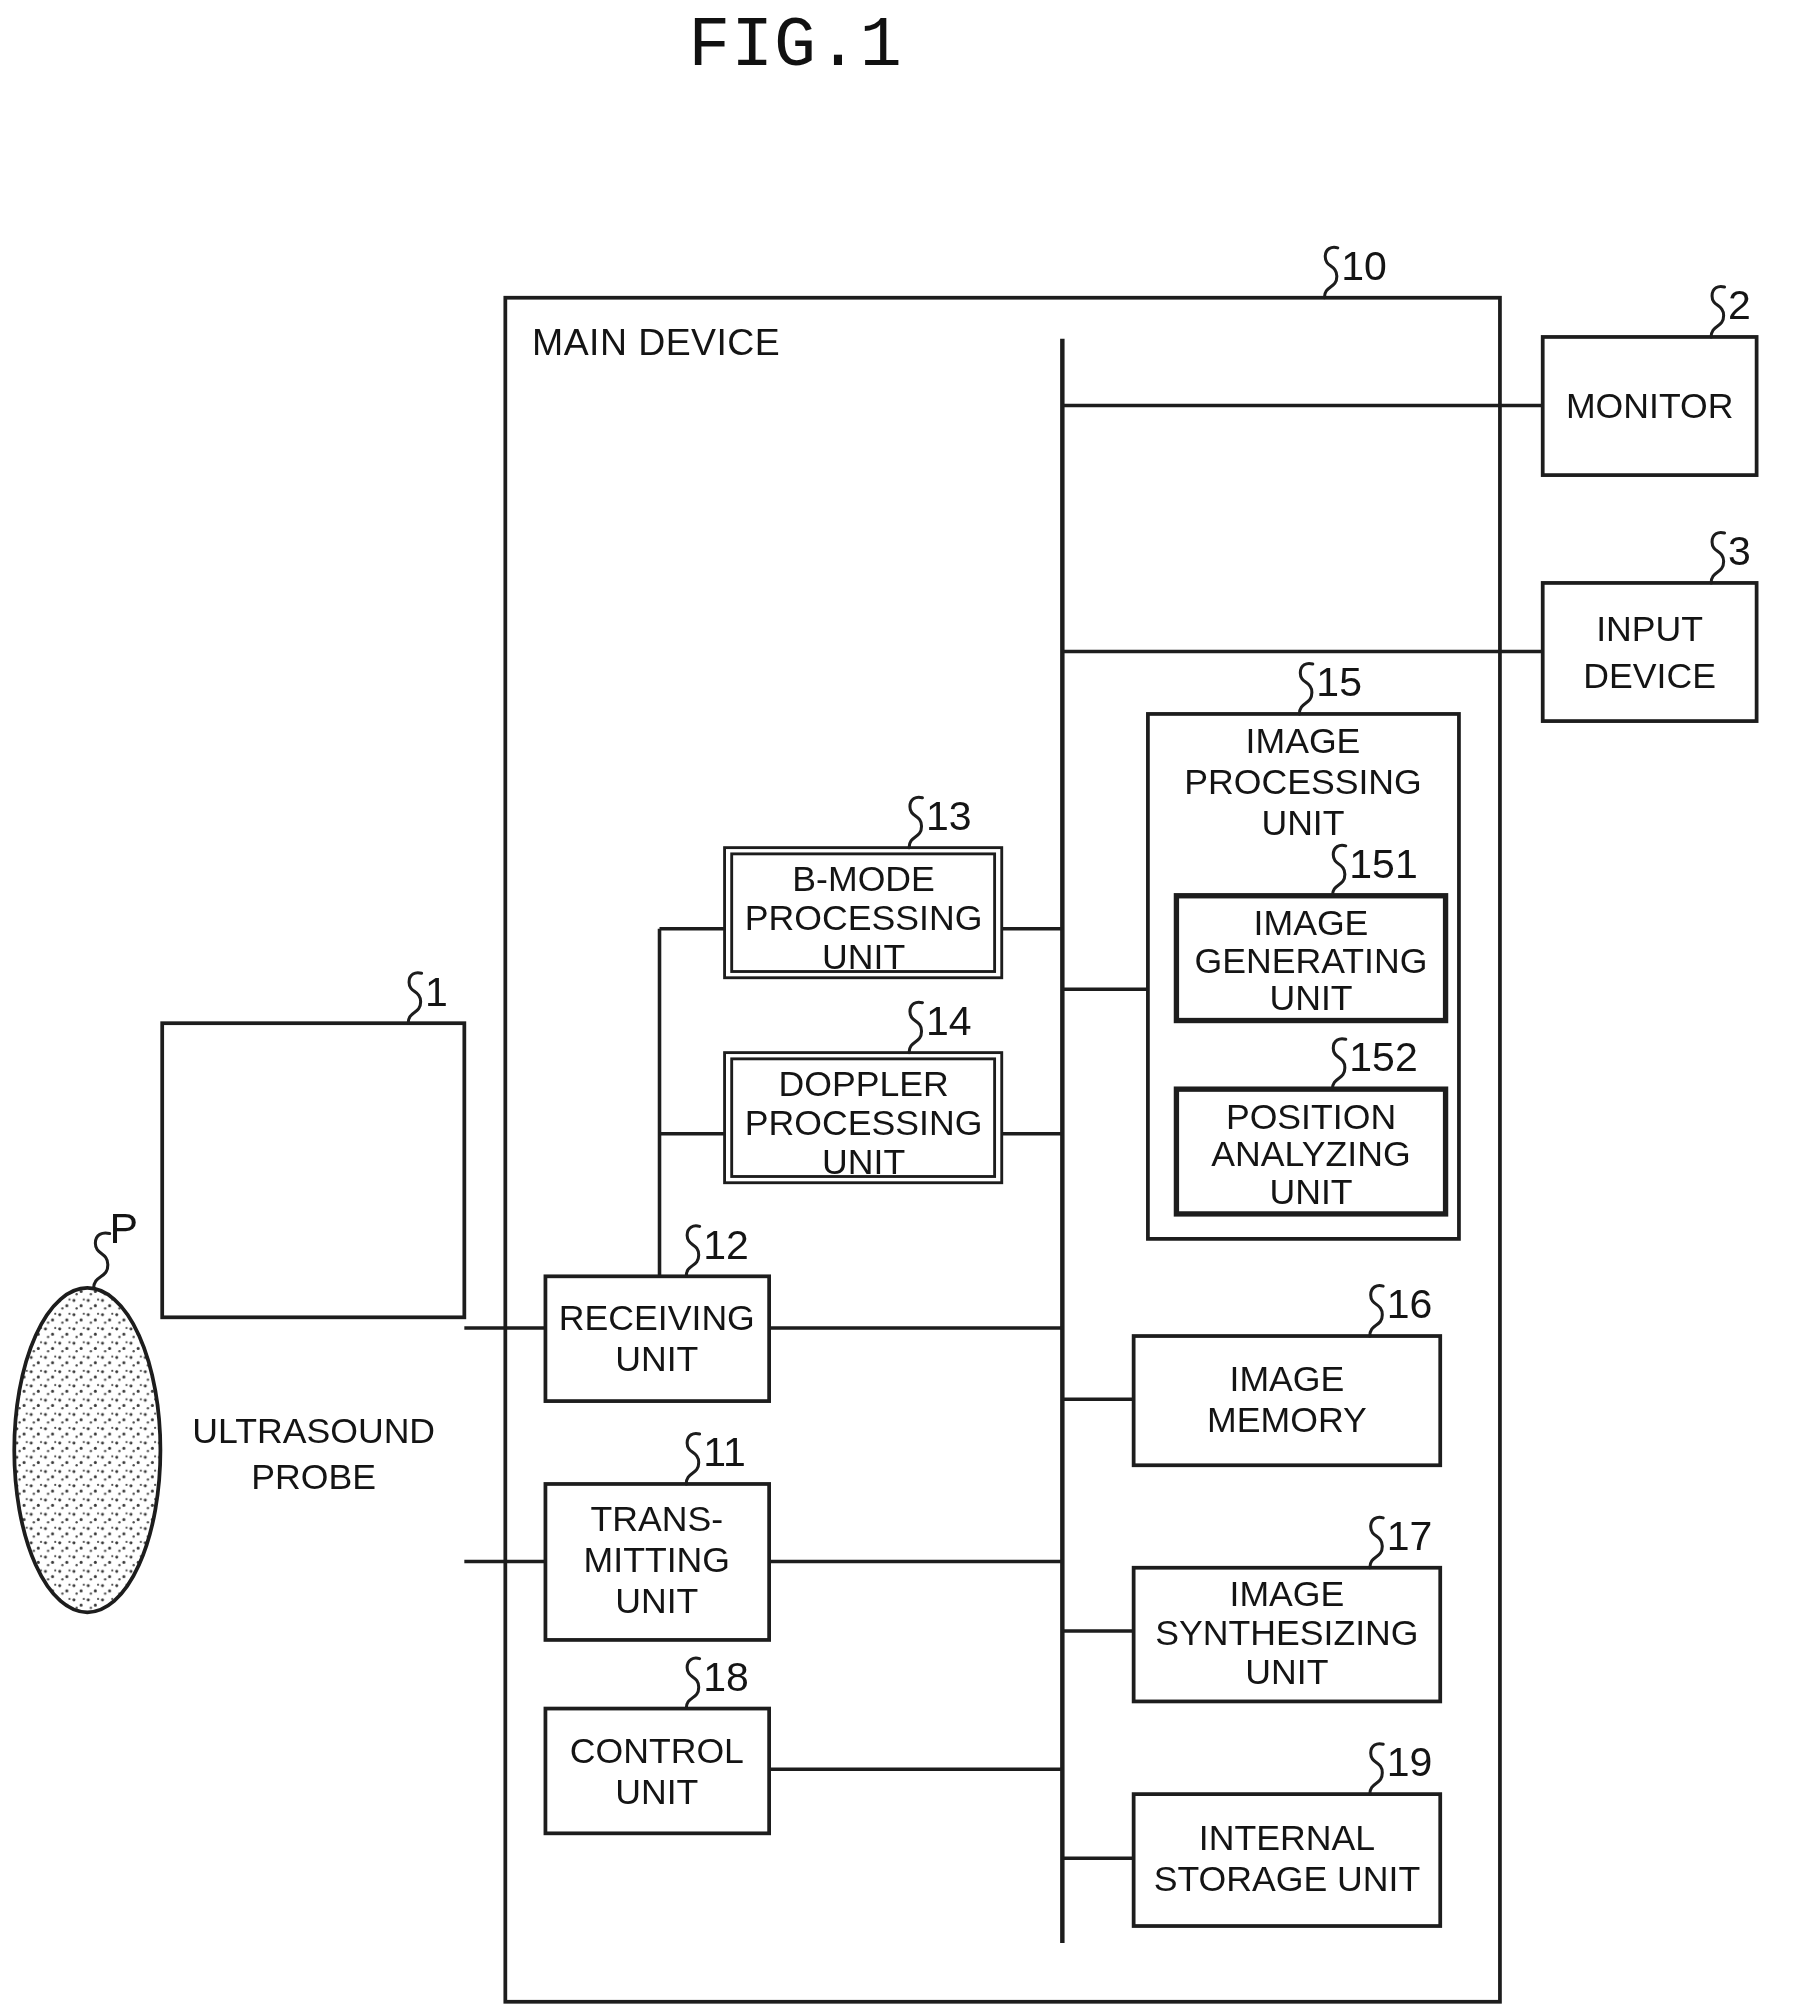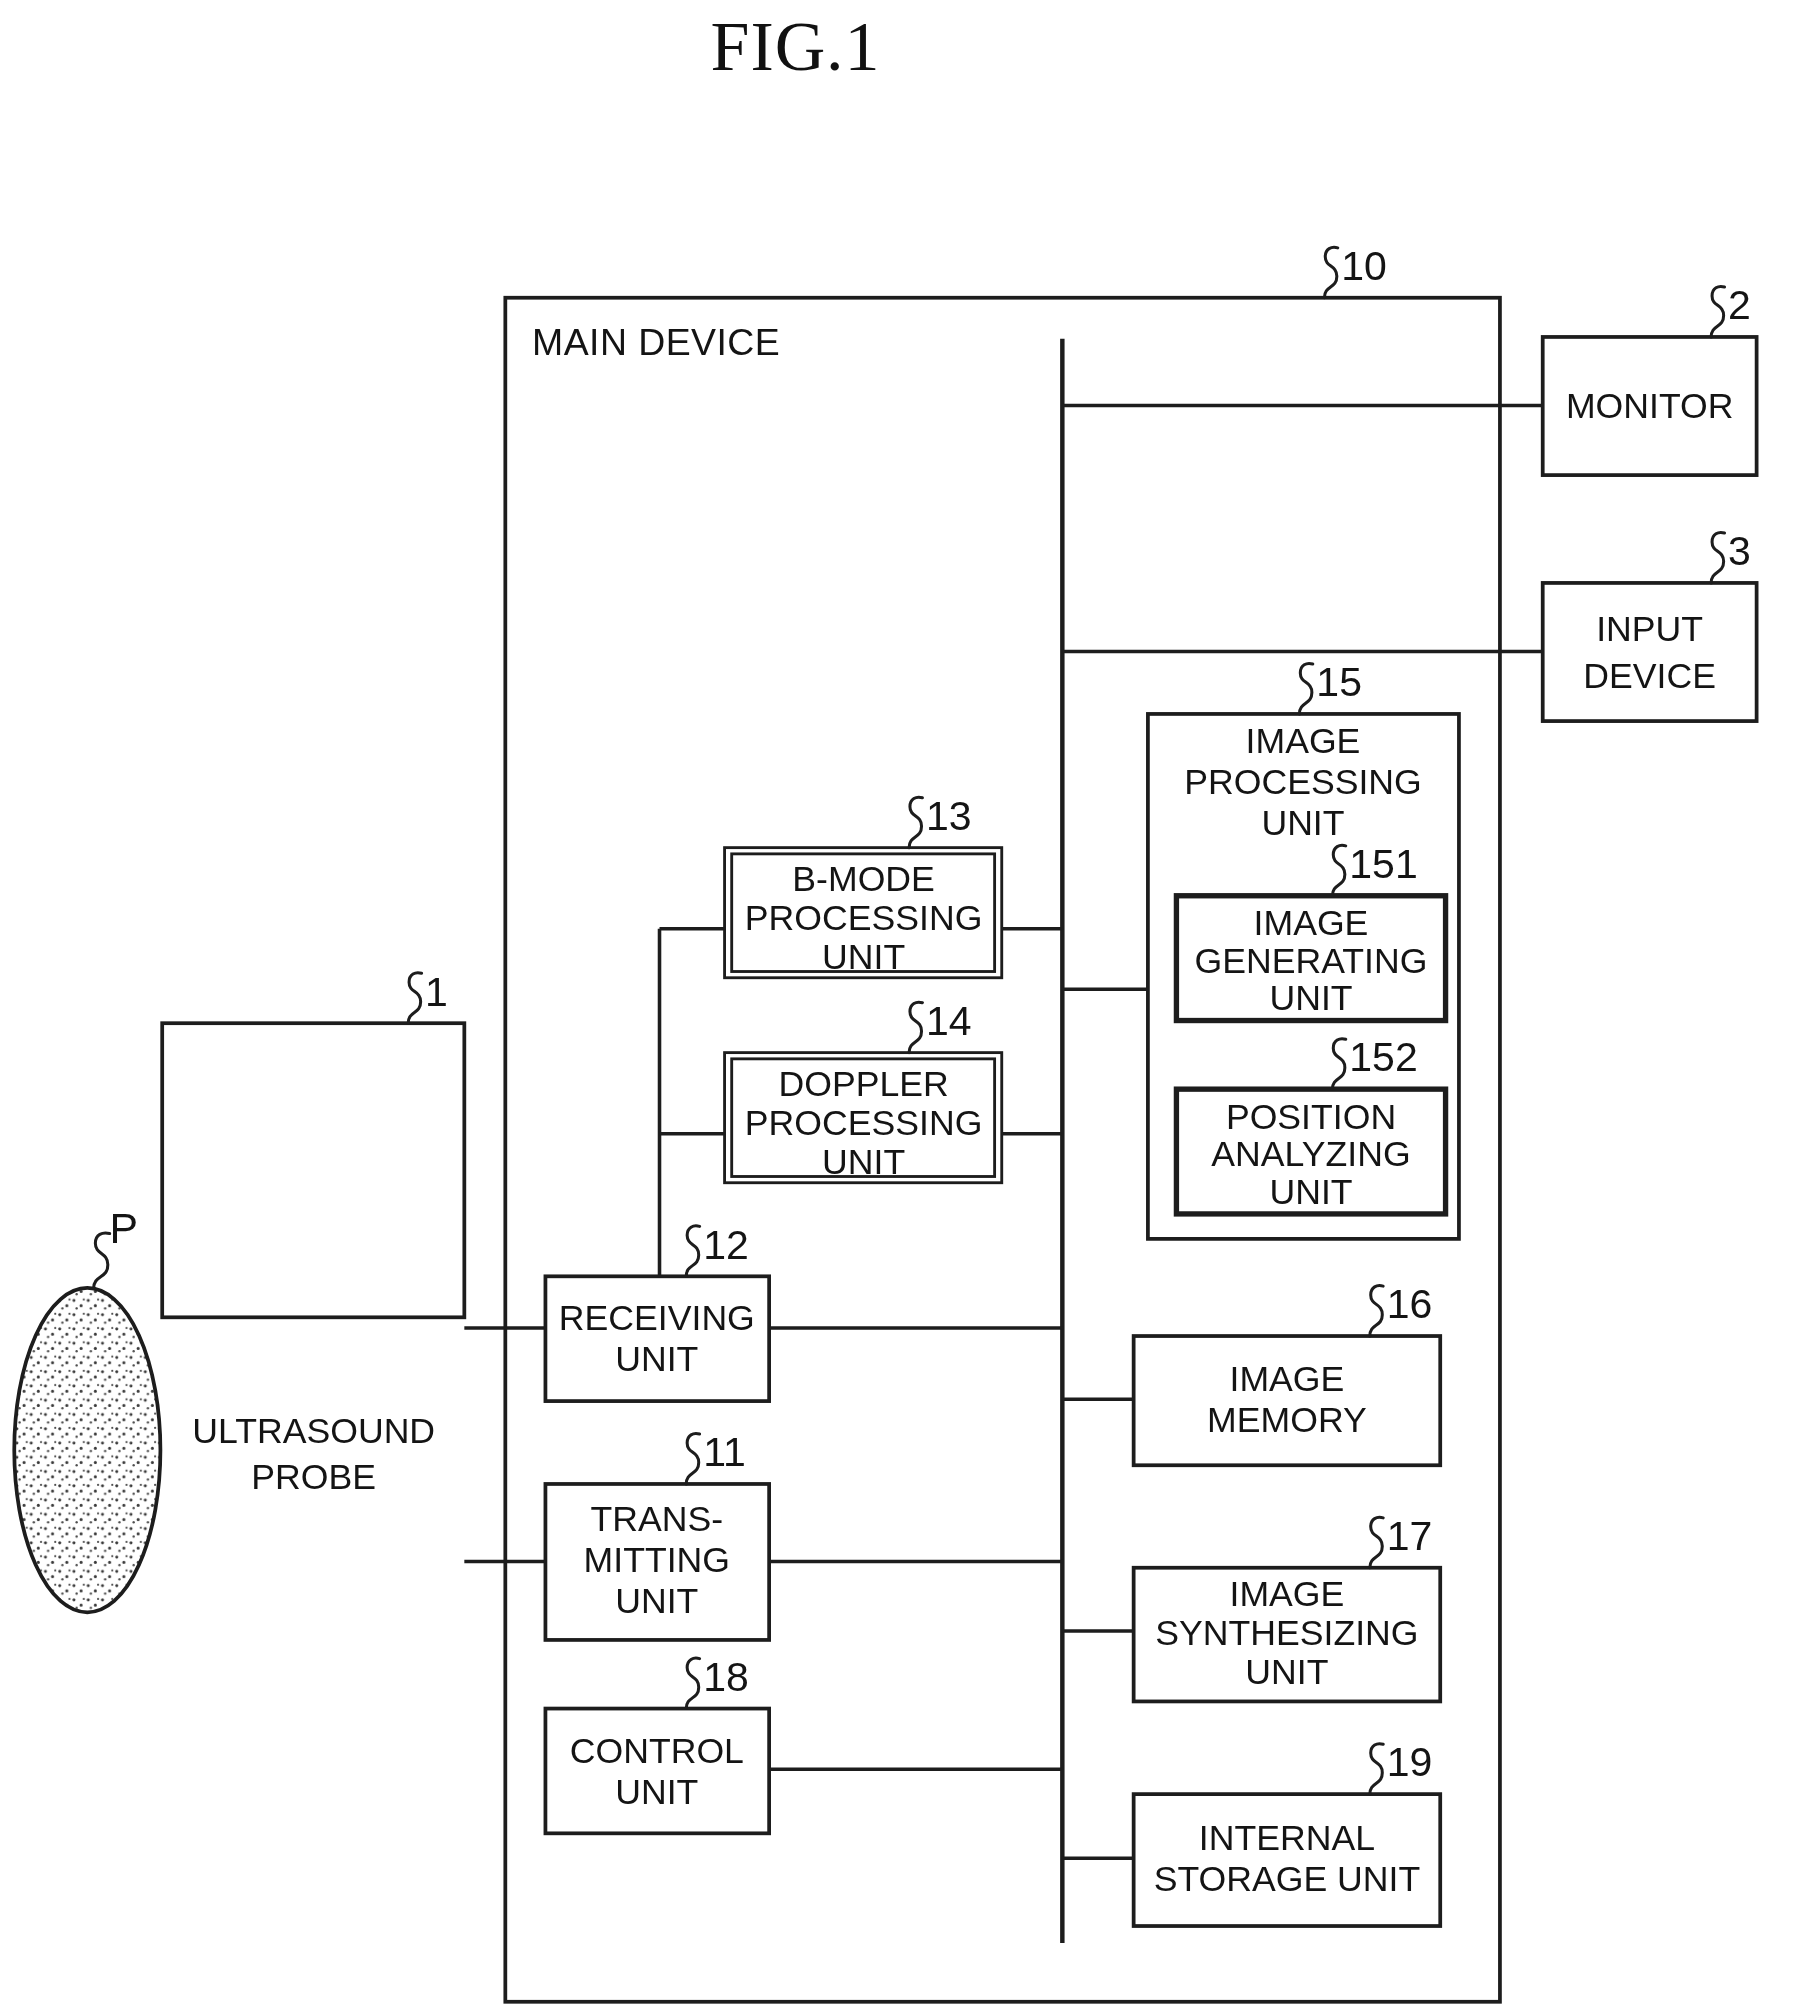--- a/index.html
+++ b/index.html
@@ -28,21 +28,21 @@
   }
   .fig-title {
     position: absolute;
     top: 7.1px;
     left: 0;
     width: 1591px;
     text-align: center;
     font-size: 70px;
     letter-spacing: 0.9px;
     color: #111;
-    font-family: Liberation Serif, serif;
+    font-family: Liberation Mono, monospace;
   }
   .box-rect {
     fill: #ffffff;
     stroke: #1d1d1d;
   }
   .box-rect.thin { stroke-width: 3.2; }
   .box-rect.med  { stroke-width: 4.2; }
   .box-rect.thick{ stroke-width: 6.0; }
   .outer-rect {
     fill: none;

